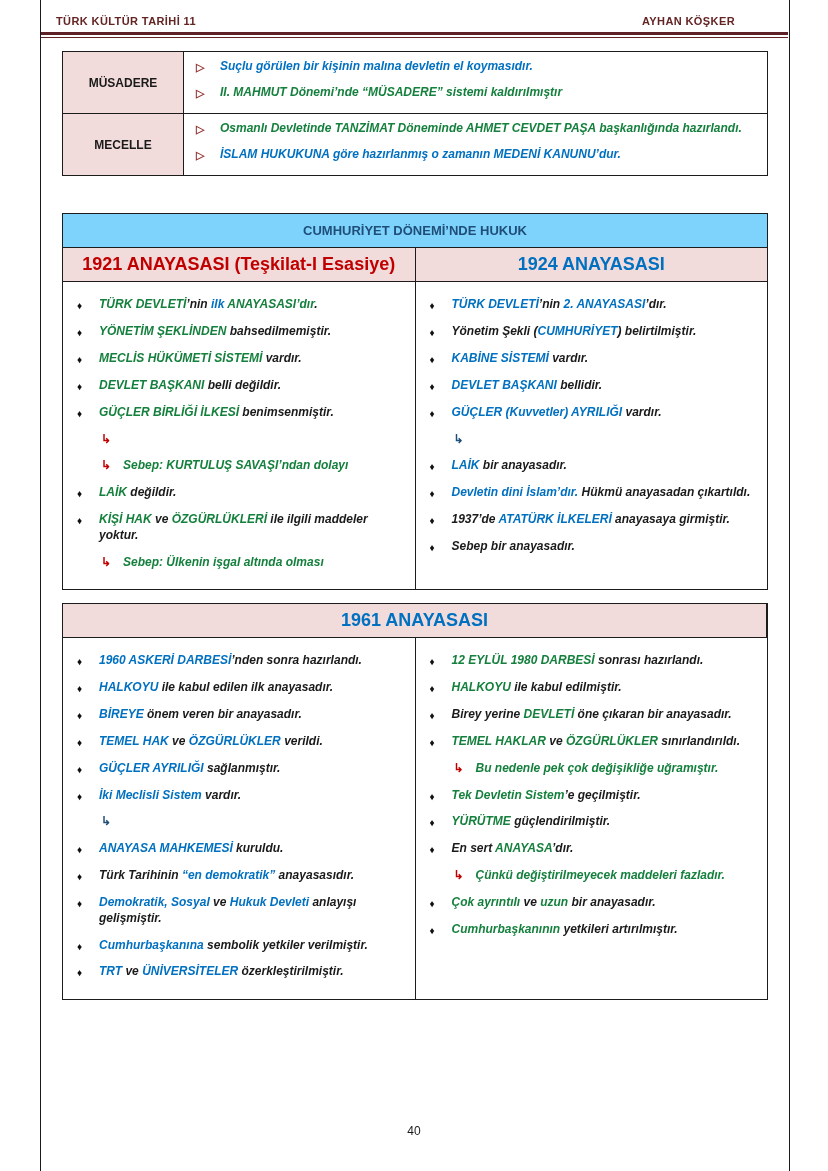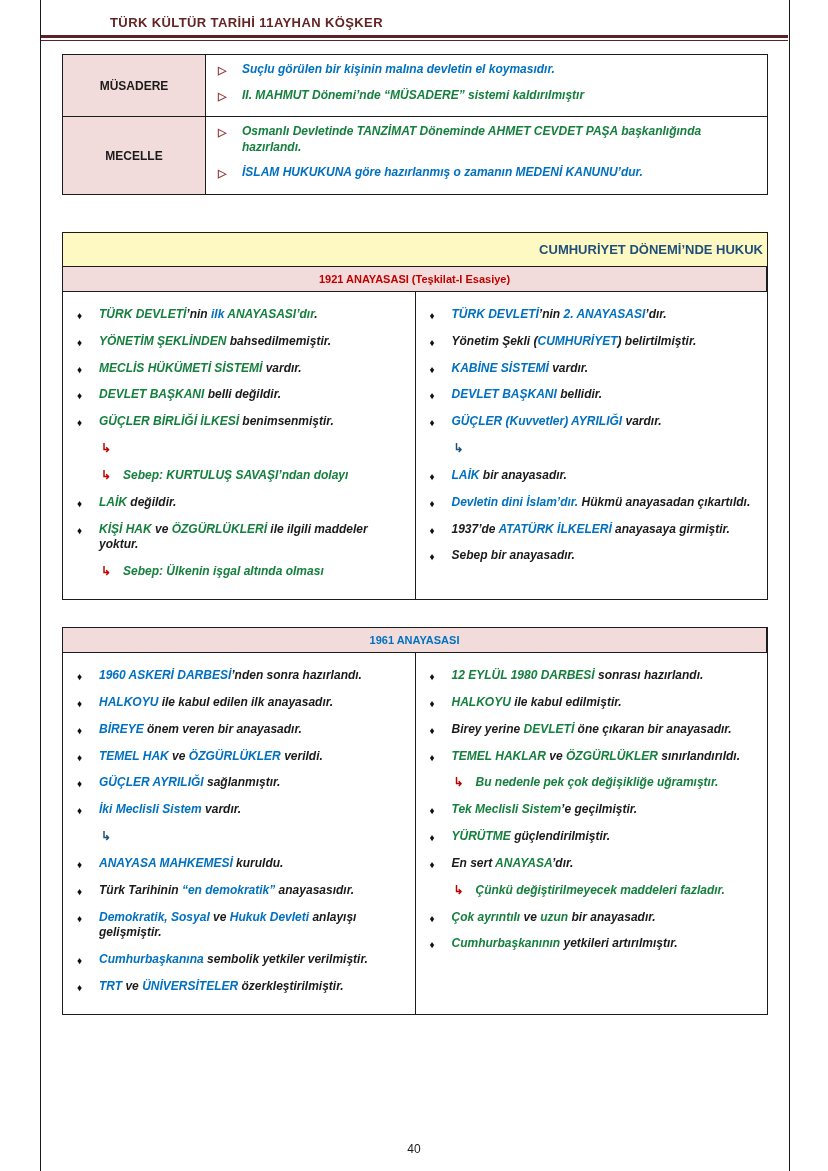--- a/index.html
+++ b/index.html
@@ -1,58 +1,58 @@
 <!DOCTYPE html>
 <html><head>
 <meta charset="utf-8">
 <style>
   html,body{margin:0;padding:0;background:#ffffff;}
   .page{position:relative;width:828px;height:1171px;margin:0 auto;background:#ffffff;overflow:hidden;
         font-family:"Liberation Sans", sans-serif;color:#1a1a1a;}
   .page-border{position:absolute;left:40px;right:38px;top:-4px;bottom:-4px;
         border-left:1.6px solid #1a1a1a;border-right:1.6px solid #1a1a1a;pointer-events:none;}
-  .header{display:flex;padding:15px 93px 0 110px;
-        font-size:13px;font-weight:bold;color:#632423;letter-spacing:.4px;}
+  .header{display:flex;justify-content:space-between;padding:15px 93px 0 56px;
+        font-size:11px;font-weight:bold;color:#632423;letter-spacing:.4px;}
   .double-rule{margin:5px 40px 0 40px;height:2px;border-top:3px solid #5e2126;border-bottom:1.2px solid #5e2126;}
   .content{padding:13px 60px 0 62px;}
 
   
   .b{color:#0070C0}.r{color:#15803d}.n{color:#1F4E79}.k{color:#1a1a1a}
 
   
   table.terms{width:100%;border-collapse:collapse;margin-top:0;}
   table.terms td{border:1.3px solid #1c1c1c;}
   td.term-label{width:116px;background:#F2DCDB;text-align:center;vertical-align:middle;
-        font-weight:bold;font-size:12px;color:#1a1a1a;padding:4px 13px;}
+        font-weight:bold;font-size:12px;color:#1a1a1a;padding:4px 2px;}
   td.term-def{padding:7px 6px 3px 8px;vertical-align:top;background:#fff;}
   .def-line{display:flex;margin:0 0 10px 0;font-size:12px;font-weight:bold;line-height:1.3;}
   .terms .marker{flex:0 0 24px;color:#943634;font-size:11px;padding-top:1px;padding-left:4px;}
 
   
   .box{border:1.3px solid #1c1c1c;margin-top:37px;}
-  .box.anayasa{margin-top:27px;}
-  .box-title{background:#fef9c3;color:#1F4E79;text-align:right;font-weight:bold;font-size:13px;
-        padding:9px 4px;border-bottom:1.3px solid #1c1c1c;}
+  .box.anayasa{margin-top:13px;}
+  .box-title{background:#7dd3fc;color:#1F4E79;text-align:center;font-weight:bold;font-size:13px;
+        padding:9px 13px;border-bottom:1.3px solid #1c1c1c;}
   .box-heads{display:flex;border-bottom:1.3px solid #1c1c1c;}
-  .box-heads .head{flex:1 1 50%;background:#F2DCDB;text-align:center;font-weight:bold;font-size:11px;
+  .box-heads .head{flex:1 1 50%;background:#F2DCDB;text-align:center;font-weight:bold;font-size:18px;
         padding:6px 8px;}
   .box-heads .head:first-child{border-right:1.3px solid #1c1c1c;}
   .head.red{color:#C00000}.head.blue{color:#0070C0}.head.darkred{color:#943634}
   .box-body{display:flex;align-items:stretch;}
   .box-body .col{flex:1 1 50%;padding:15px 8px 8px 8px;background:#fff;}
   .box-body .col:first-child{border-right:1.3px solid #1c1c1c;}
 
   .li{display:flex;font-size:12px;font-weight:bold;line-height:1.32;margin-bottom:11px;}
   .li .marker{flex:0 0 22px;padding-left:6px;}
   .li.top .marker{font-size:10px;padding-top:2px;}
   .li.sub{padding-left:24px;}
   .li.sub .marker{font-size:12px;}.marker.r{color:#C00000}.marker.n{color:#1F4E79}.marker.k{color:#111}
   .txt{flex:1 1 auto;font-style:italic;}
 
-  .footer{position:absolute;left:0;right:0;bottom:15px;text-align:center;font-size:12px;color:#1a1a1a;}
+  .footer{position:absolute;left:0;right:0;bottom:33px;text-align:center;font-size:12px;color:#1a1a1a;}
 </style>
 </head>
 <body>
 
 <div class="page">
   <div class="page-border"></div>
 
   <div class="header">
     <span>TÜRK KÜLTÜR TARİHİ 11</span>
     <span>AYHAN KÖŞKER</span>
@@ -89,20 +89,21 @@
               </div>
             </td>
           </tr>
         </tbody>
     </table>
 
     <div class="box hukuk">
       <div class="box-title">CUMHURİYET DÖNEMİ’NDE HUKUK</div>
       <div class="box-heads">
         <div class="head red">1921 ANAYASASI (Teşkilat-I Esasiye)</div>
+        <div class="head blue">1924 ANAYASASI</div>
       </div>
       <div class="box-body">
         <div class="col">
             <div class="li top">
               <span class="marker k">♦</span>
               <span class="txt"><span class="r">TÜRK DEVLETİ</span><span class="k">’nin </span><span class="b">ilk </span><span class="r">ANAYASASI’dır</span><span class="k">.</span></span>
             </div>
             <div class="li top">
               <span class="marker k">♦</span>
               <span class="txt"><span class="r">YÖNETİM ŞEKLİNDEN</span><span class="k"> bahsedilmemiştir.</span></span>
@@ -253,21 +254,21 @@
             <div class="li top">
               <span class="marker k">♦</span>
               <span class="txt"><span class="r">TEMEL HAKLAR</span><span class="k"> ve </span><span class="r">ÖZGÜRLÜKLER</span><span class="k"> sınırlandırıldı.</span></span>
             </div>
             <div class="li sub">
               <span class="marker r">↳</span>
               <span class="txt"><span class="r">Bu nedenle pek çok değişikliğe uğramıştır.</span></span>
             </div>
             <div class="li top">
               <span class="marker k">♦</span>
-              <span class="txt"><span class="r">Tek Meclisli Sistem</span><span class="k">’e geçilmiştir.</span></span>
+              <span class="txt"><span class="r">Tek Devletin Sistem</span><span class="k">’e geçilmiştir.</span></span>
             </div>
             <div class="li top">
               <span class="marker k">♦</span>
               <span class="txt"><span class="r">YÜRÜTME</span><span class="k"> güçlendirilmiştir.</span></span>
             </div>
             <div class="li top">
               <span class="marker k">♦</span>
               <span class="txt"><span class="k">En sert </span><span class="r">ANAYASA</span><span class="k">’dır.</span></span>
             </div>
             <div class="li sub">

